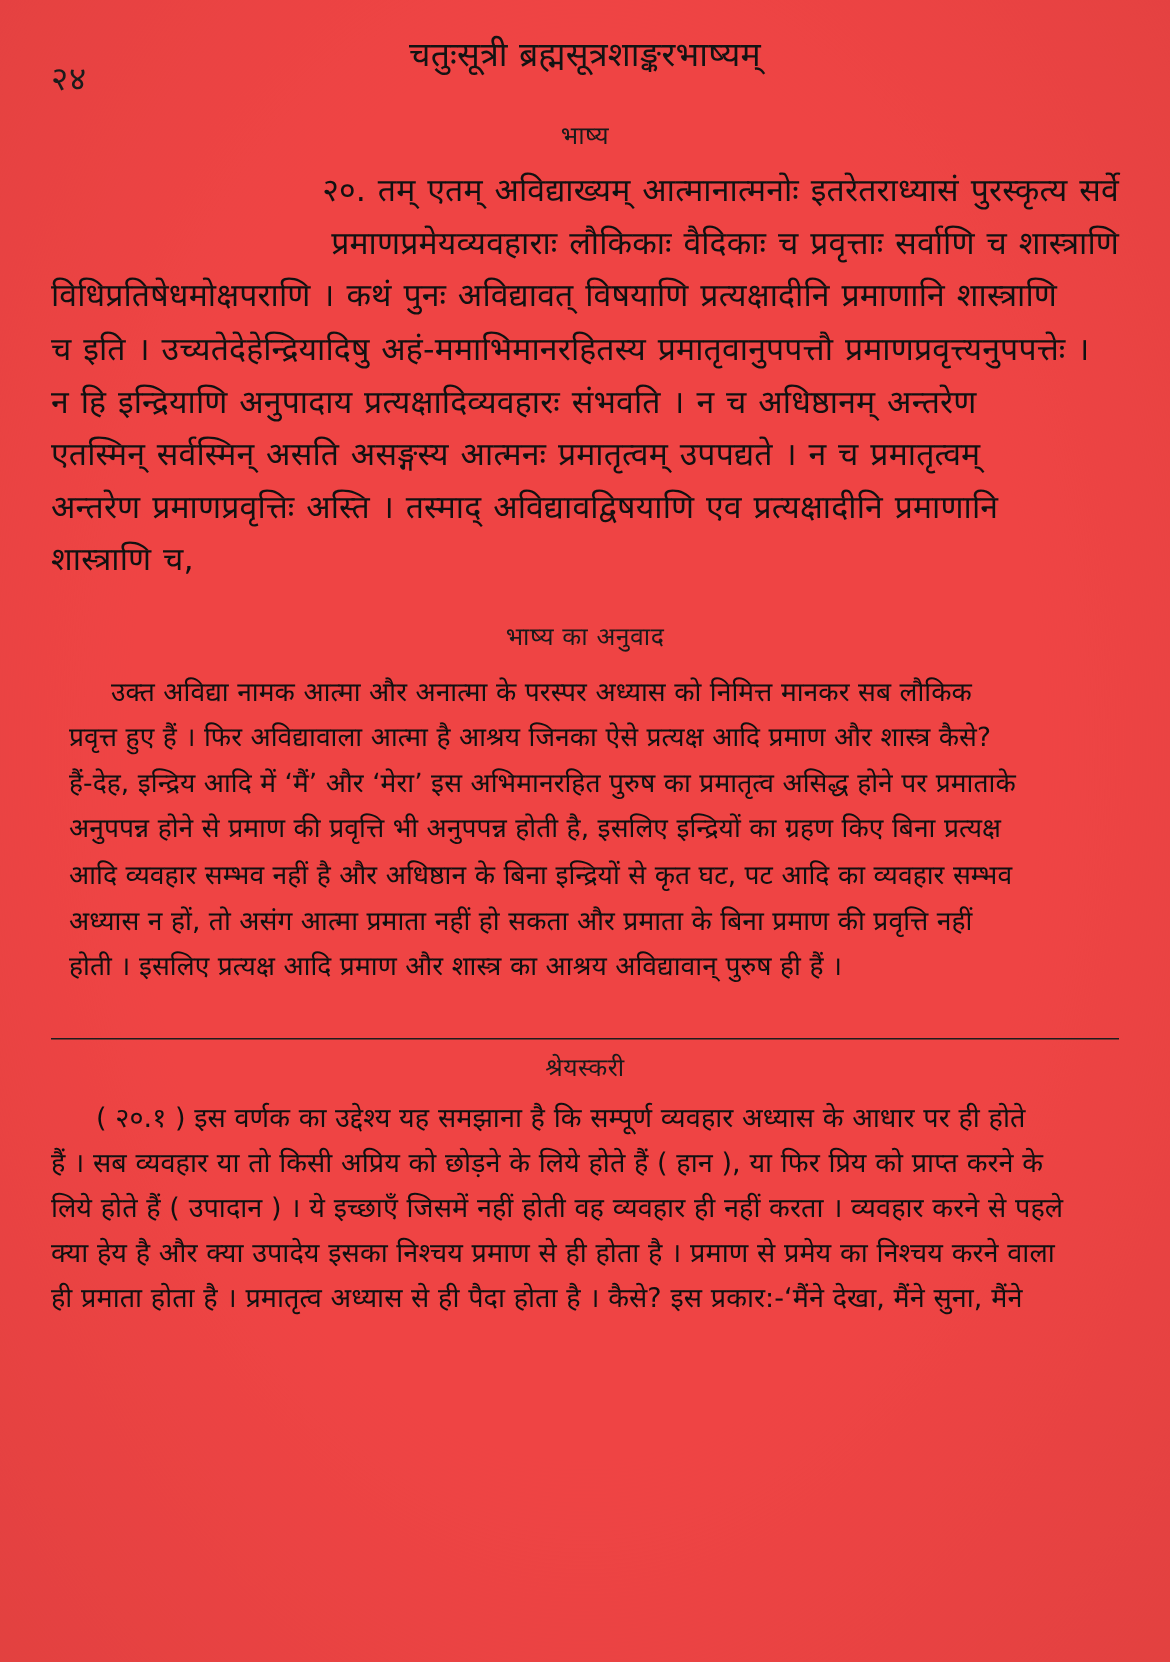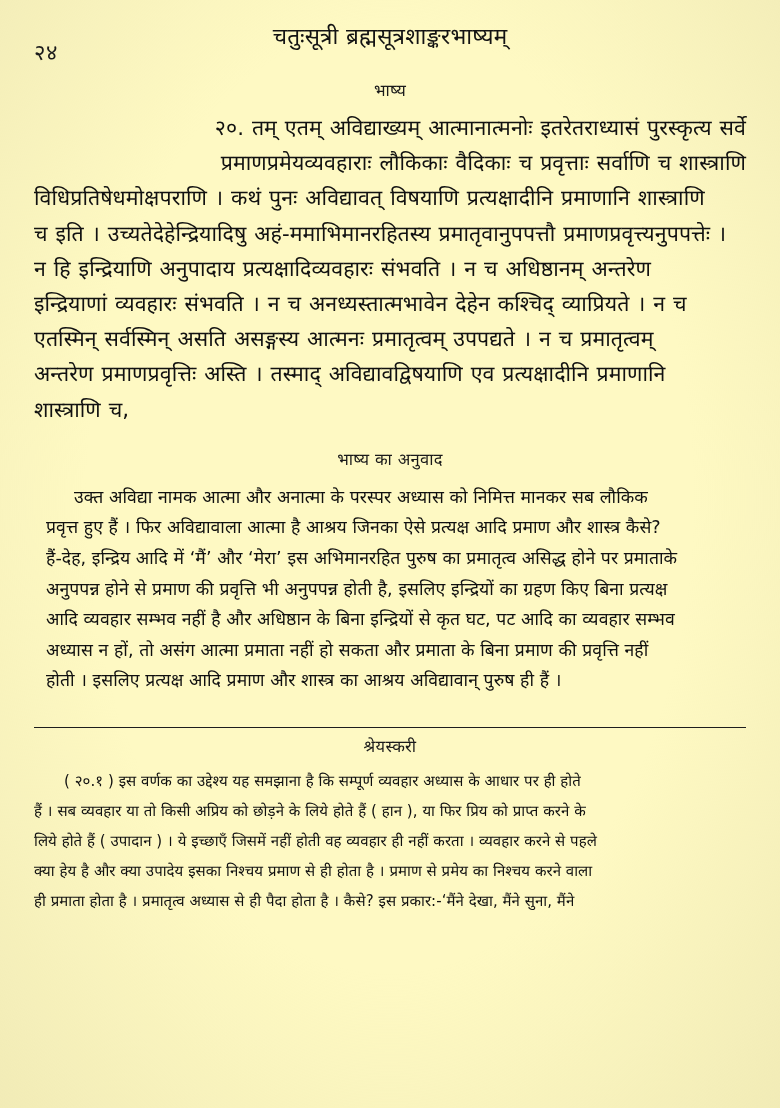--- a/index.html
+++ b/index.html
@@ -9,21 +9,21 @@
     background: #ffffff;
   }
   body {
     font-family: "DejaVu Sans", "Liberation Sans", sans-serif;
   }
   .page {
     position: relative;
     width: 780px;
     height: 1108px;
     margin: 0 auto;
-    background: #fef9c3;
+    background: #ef4444;
     overflow: hidden;
     box-sizing: border-box;
   }
   
   .page::after {
     content: "";
     position: absolute;
     inset: 0;
     pointer-events: none;
     background:
@@ -112,21 +112,21 @@
   
   .rule {
     border: 0;
     border-top: 1.6px solid #1d1d1d;
     margin: 9px 0 6px 0;
     width: 100%;
   }
 
   
   .shreyas {
-    font-size: 15px;
+    font-size: 18px;
     line-height: 30px;
     color: #101010;
     margin: 0;
     letter-spacing: 0.05px;
   }
   .shreyas .l {
     display: block;
     white-space: nowrap;
   }
   .shreyas .indent { padding-left: 30px; }
@@ -150,21 +150,20 @@
     <div class="bhashya">
       <span class="l first jst">
           <span>२०. तम् एतम् अविद्याख्यम् आत्मानात्मनोः इतरेतराध्यासं पुरस्कृत्य सर्वे</span>
         </span>
       <span class="l jst">
           <span>प्रमाणप्रमेयव्यवहाराः लौकिकाः वैदिकाः च प्रवृत्ताः सर्वाणि च शास्त्राणि</span>
         </span>
       <span class="l"><span>विधिप्रतिषेधमोक्षपराणि । कथं पुनः अविद्यावत् विषयाणि प्रत्यक्षादीनि प्रमाणानि शास्त्राणि</span></span>
       <span class="l"><span>च इति । उच्यतेदेहेन्द्रियादिषु अहं-ममाभिमानरहितस्य प्रमातृवानुपपत्तौ प्रमाणप्रवृत्त्यनुपपत्तेः ।</span></span>
       <span class="l"><span>न हि इन्द्रियाणि अनुपादाय प्रत्यक्षादिव्यवहारः संभवति । न च अधिष्ठानम् अन्तरेण</span></span>
-      <span class="l"><span>इन्द्रियाणां व्यवहारः संभवति । न च अनध्यस्तात्मभावेन देहेन  कश्चिद् व्याप्रियते । न च</span></span>
       <span class="l"><span>एतस्मिन् सर्वस्मिन् असति असङ्गस्य आत्मनः प्रमातृत्वम् उपपद्यते । न च प्रमातृत्वम्</span></span>
       <span class="l"><span>अन्तरेण प्रमाणप्रवृत्तिः अस्ति । तस्माद् अविद्यावद्विषयाणि एव प्रत्यक्षादीनि प्रमाणानि</span></span>
       <span class="l"><span>शास्त्राणि च,</span></span>
     </div>
 
     <div class="spacer-md"></div>
 
     <div class="sec-head tight">भाष्य का अनुवाद</div>
 
     <div class="anuvad">

